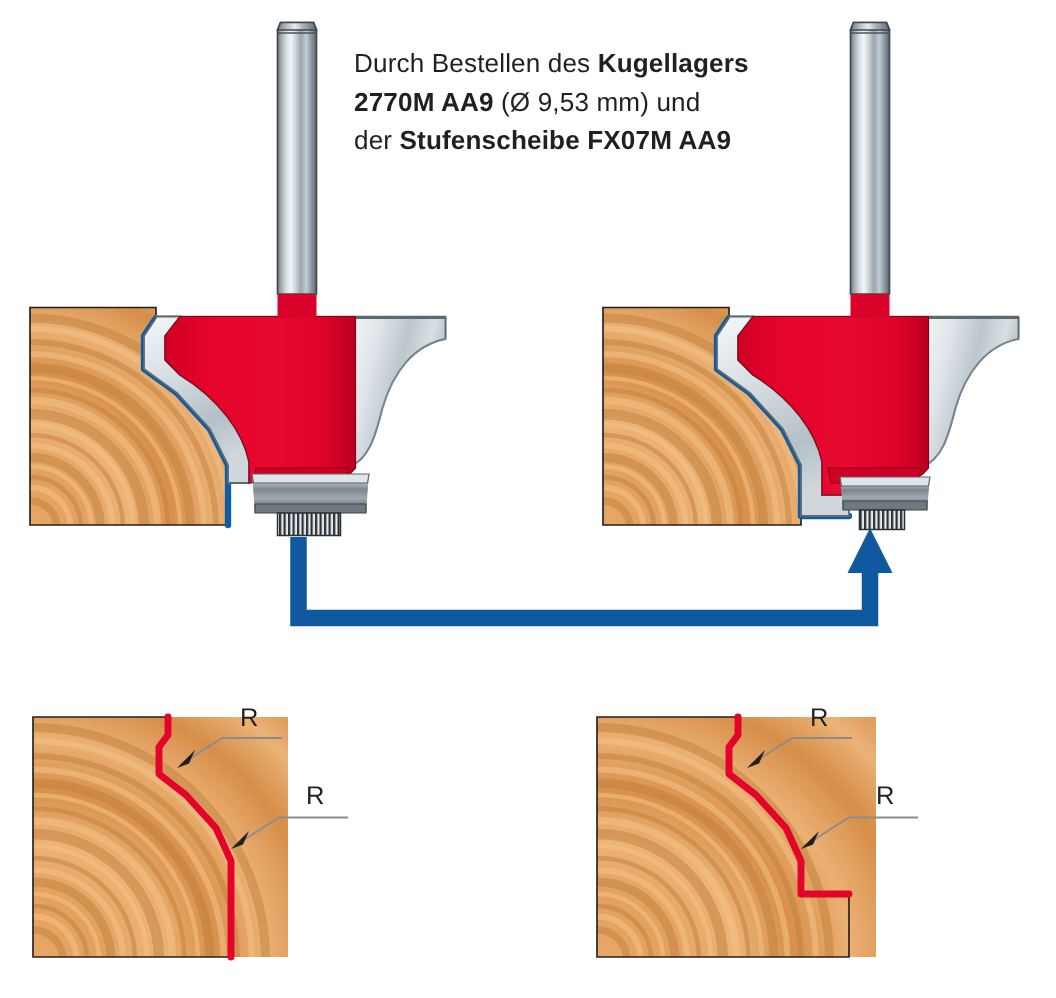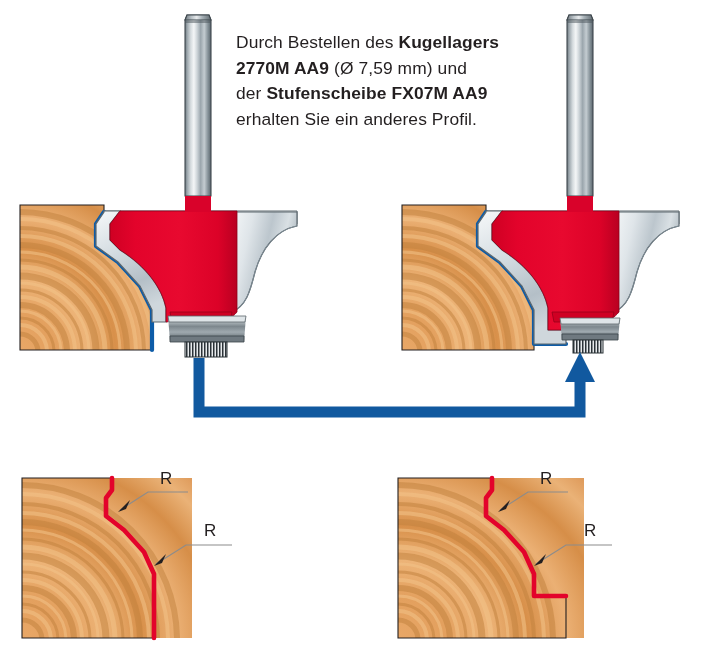--- a/index.html
+++ b/index.html
@@ -382,15 +382,15 @@
       </g>
 
       <g>
         <path d="M536,564 L566,545 L612,545" fill="none" stroke="#8c8c8c" stroke-width="1.2"></path>
         <path d="M534,566 L546,554 L542,563 Z" fill="#231f20"></path>
         <text x="584" y="536" font-family="Liberation Sans, sans-serif" font-size="17" fill="#231f20">R</text>
       </g>
     </g>
   </svg>
 
-  <div class="caption"><span>Durch Bestellen des </span><b>Kugellagers</b><br><b>2770M AA9</b><span> (Ø 7,59 mm) und</span><br><span>der </span><b>Stufenscheibe FX07M AA9</b><br><span>erhalten Sie ein anderes Profil.</span></div>
+  <div class="caption"><span>Durch Bestellen des </span><b>Kugellagers</b><br><b>2770M AA9</b><span> (Ø 9,53 mm) und</span><br><span>der </span><b>Stufenscheibe FX07M AA9</b><br></div>
 
 </div>
 
 </body></html>

